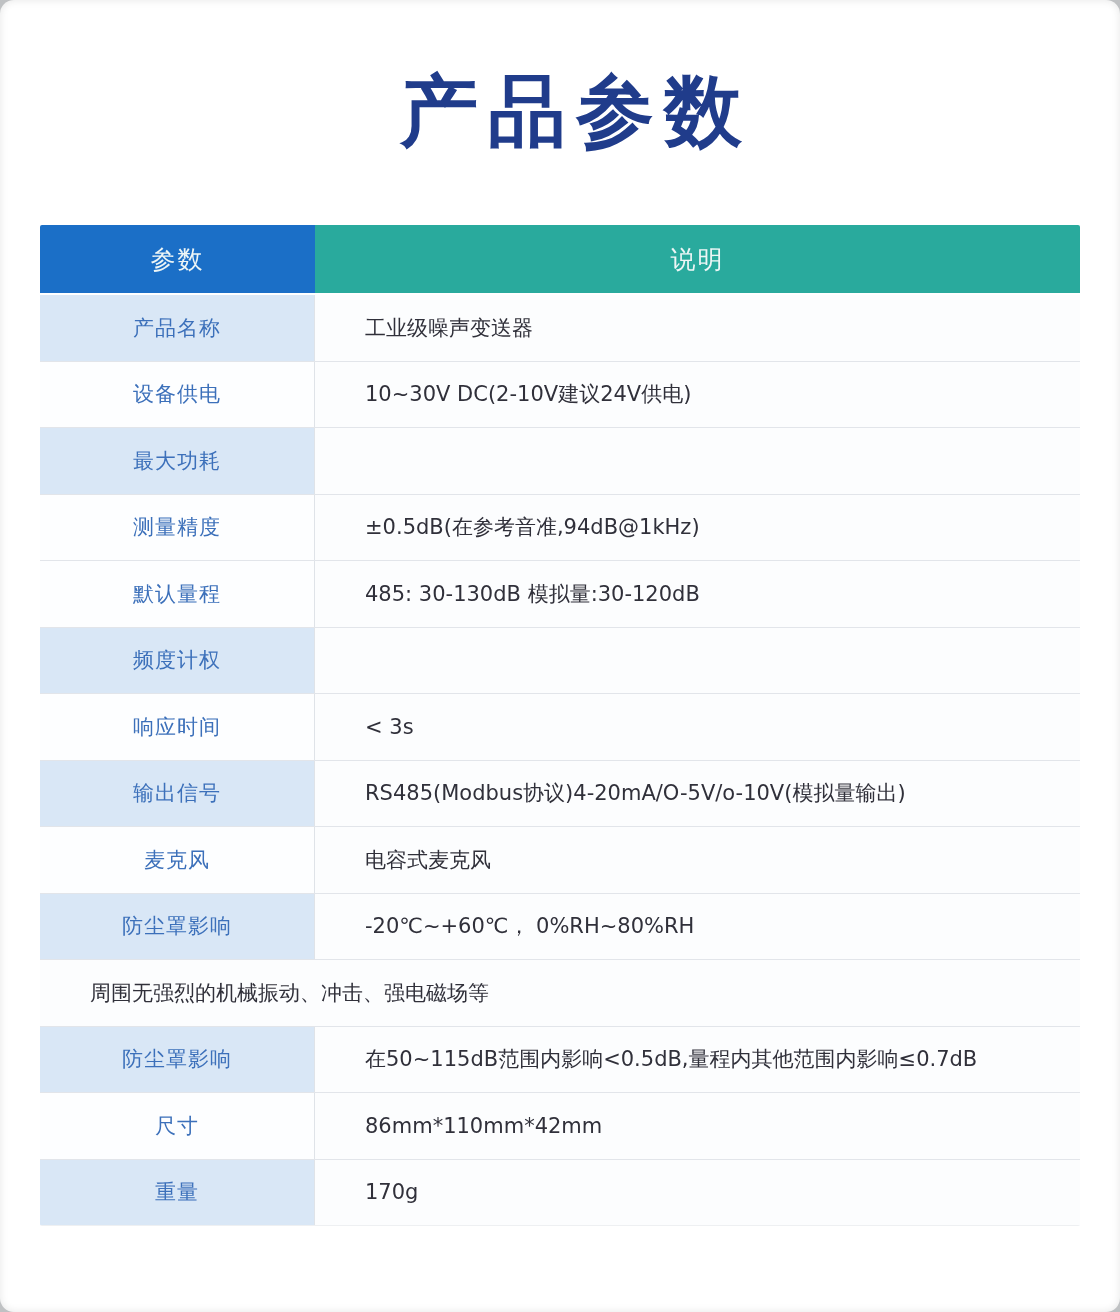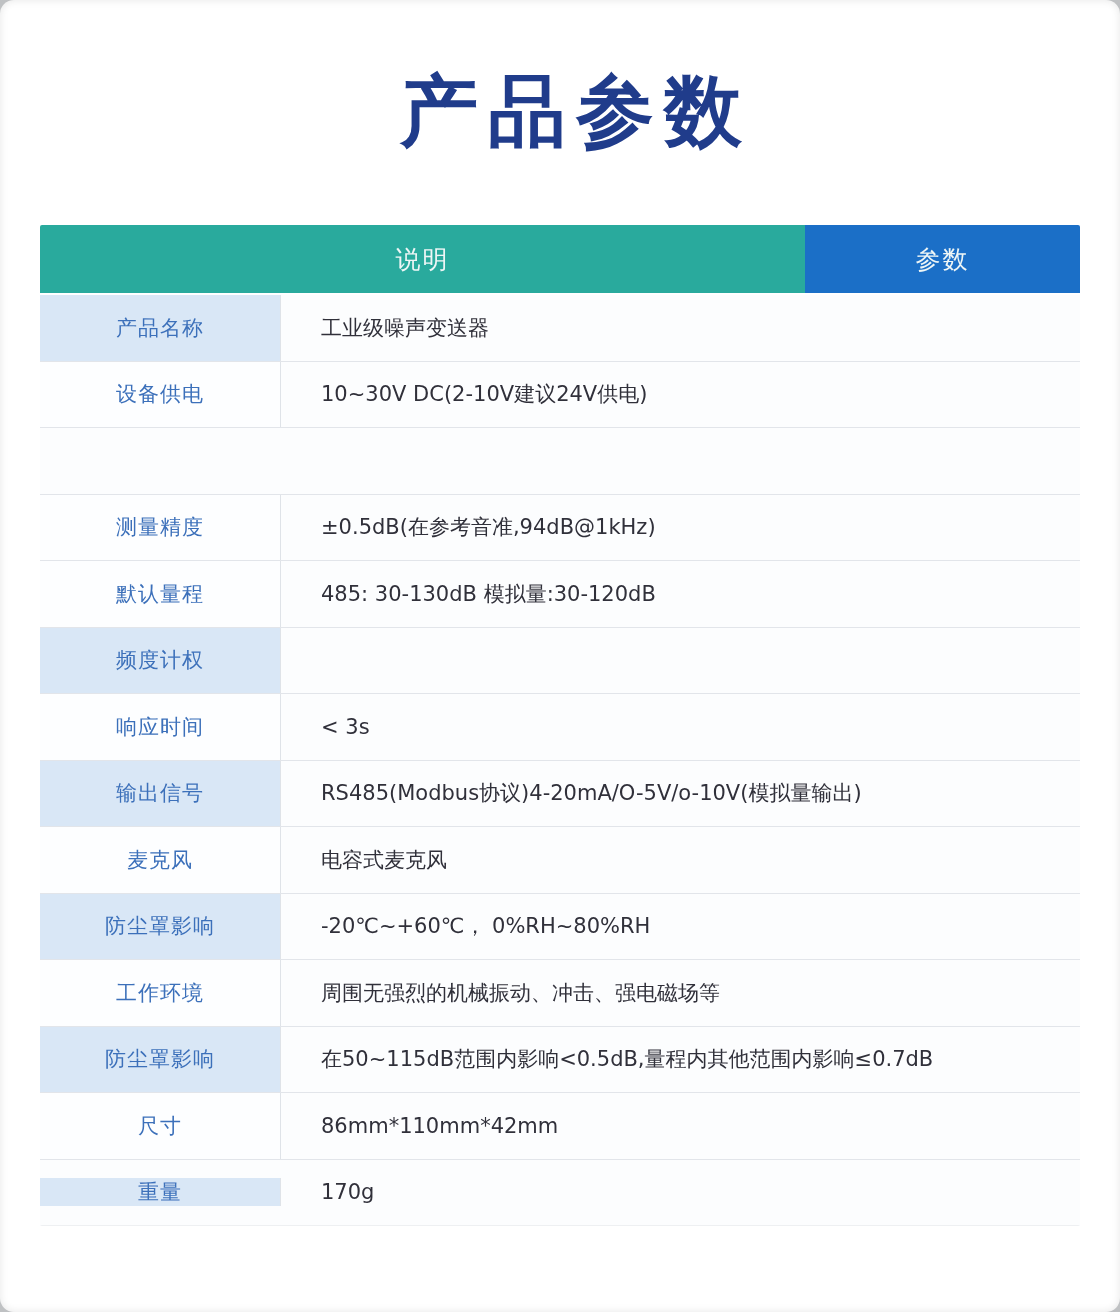--- a/index.html
+++ b/index.html
@@ -62,73 +62,73 @@
     width: 100%;
   }
   .row {
     display: flex;
     height: 65.5px;
     border-bottom: 1px solid #e2e5ea;
     background: #fcfdfe;
   }
   .row:last-child {
     border-bottom: 1px solid #eef0f2;
-    align-items: center;
   }
   .cell-param {
-    width: 241px;
+    width: 275px;
     display: flex;
     align-items: center;
     justify-content: center;
     color: #3c70ba;
     font-size: 21px;
     letter-spacing: 1px;
     background: #fdfeff;
     border-right: 1px solid #dfe3e8;
     box-sizing: border-box;
   }
   .row.alt .cell-param {
     background: #d9e7f6;
   }
   .cell-desc {
     flex: 1;
     display: flex;
     align-items: center;
-    padding-left: 40px;
+    padding-left: 50px;
     color: #30303a;
     font-size: 21px;
     font-weight: 400;
   }
 </style>
 </head>
 <body>
 
 <div class="page">
 
   <h1 class="page-title">产品参数</h1>
 
   <div class="param-table">
 
     <div class="thead">
+      <div class="th th-param">参数</div>
       <div class="th th-desc">说明</div>
-      <div class="th th-param">参数</div>
     </div>
 
     <div class="tbody">
   <div class="row alt">
     <div class="cell-param">产品名称</div>
     <div class="cell-desc">工业级噪声变送器</div>
   </div>
 
   <div class="row">
     <div class="cell-param">设备供电</div>
     <div class="cell-desc">10~30V DC(2-10V建议24V供电)</div>
   </div>
 
   <div class="row alt">
+    <div class="cell-param">最大功耗</div>
   </div>
 
   <div class="row">
     <div class="cell-param">测量精度</div>
     <div class="cell-desc">±0.5dB(在参考音准,94dB@1kHz)</div>
   </div>
 
 
   <div class="row">
     <div class="cell-param">默认量程</div>
@@ -153,21 +153,20 @@
     <div class="cell-param">麦克风</div>
     <div class="cell-desc">电容式麦克风</div>
   </div>
 
   <div class="row alt">
     <div class="cell-param">防尘罩影响</div>
     <div class="cell-desc">-20℃~+60℃， 0%RH~80%RH</div>
   </div>
 
   <div class="row">
-    <div class="cell-param">工作环境</div>
     <div class="cell-desc">周围无强烈的机械振动、冲击、强电磁场等</div>
   </div>
 
   <div class="row alt">
     <div class="cell-param">防尘罩影响</div>
     <div class="cell-desc">在50~115dB范围内影响&lt;0.5dB,量程内其他范围内影响≤0.7dB</div>
   </div>
 
   <div class="row">
     <div class="cell-param">尺寸</div>

